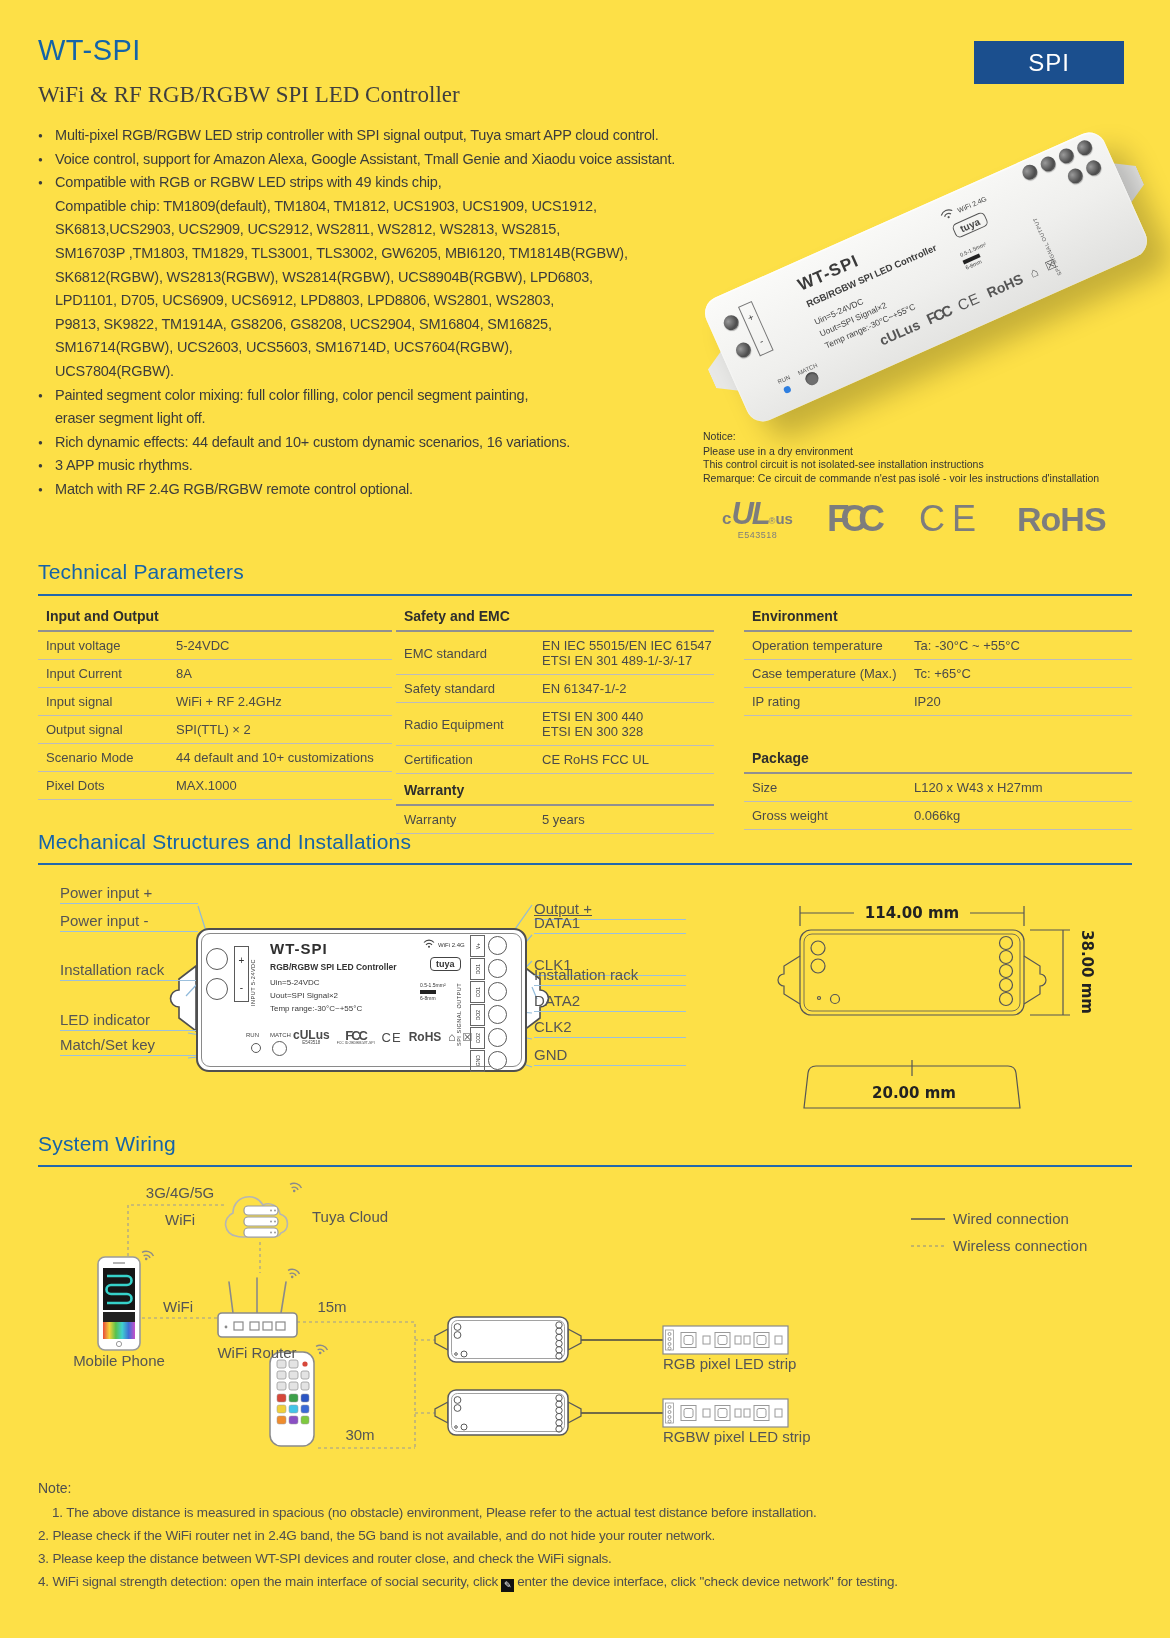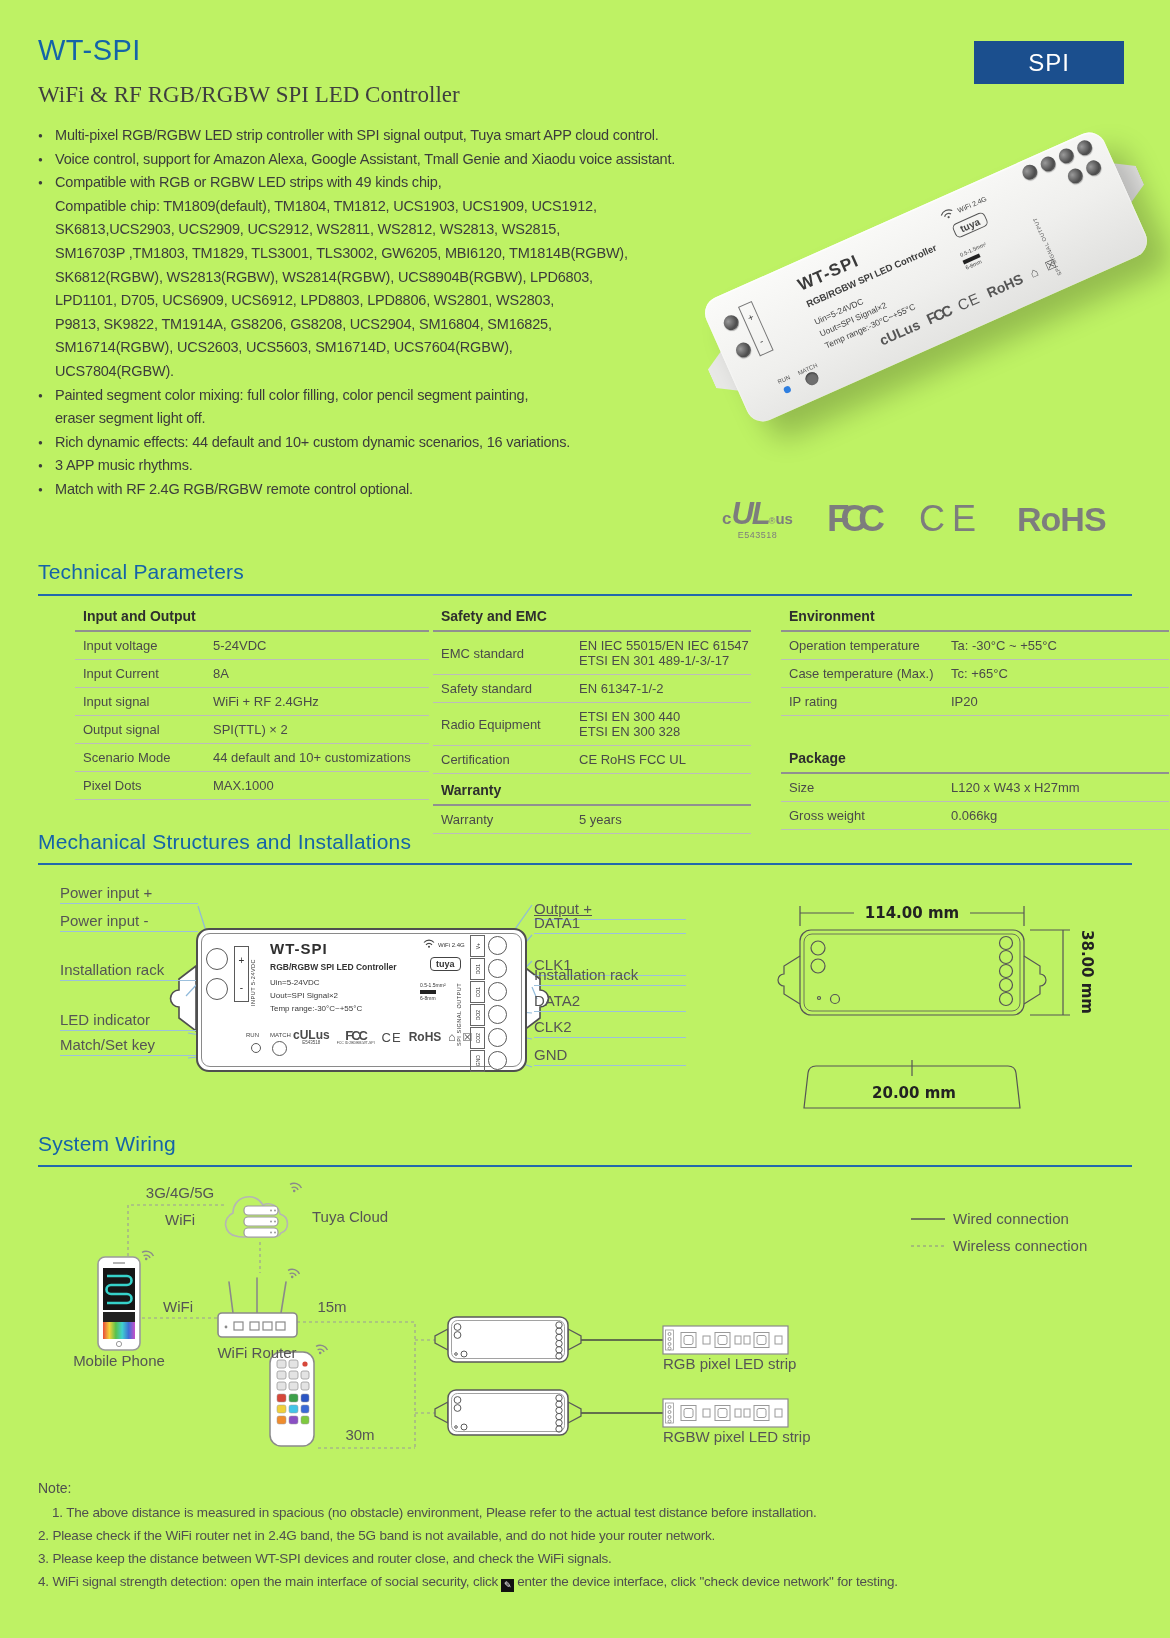--- a/index.html
+++ b/index.html
@@ -1,16 +1,16 @@
 <!DOCTYPE html>
 <html><head>
 <meta charset="utf-8">
 <style>
   html,body{margin:0;padding:0;background:#fff;}
-  .page{position:relative;width:1170px;height:1638px;background:#bef264;overflow:hidden;
+  .page{position:relative;width:1170px;height:1638px;background:#fde047;overflow:hidden;
         font-family:"Liberation Sans",sans-serif;color:#3d3d3d;}
   .abs{position:absolute;}
   
   .model{font-size:29px;font-weight:500;color:#1464a8;letter-spacing:.5px;}
   .badge{background:#1b4f8e;color:#fff;width:150px;height:43px;display:flex;align-items:center;justify-content:center;
          font-size:24px;letter-spacing:1px;}
   .subtitle{font-size:23px;font-weight:400;color:#3f3f3f;font-family:Liberation Serif, serif;}
   
   .features{width:690px;font-size:14.5px;letter-spacing:-0.2px;color:#3c3c3c;}
   .feat-line{display:flex;line-height:23.6px;}
@@ -27,21 +27,21 @@
   .ul-reg{font-size:9px;vertical-align:super;}
   .ul-us{font-size:15px;font-weight:bold;}
   .ul-code{font-size:9px;margin-top:2px;letter-spacing:.5px;}
   .fcc{font-size:37px;font-weight:bold;letter-spacing:-9px;padding-right:9px;}
   .ce{font-size:36px;font-weight:400;letter-spacing:7px;}
   .rohs{font-size:34px;font-weight:bold;letter-spacing:-1px;}
   
   .sec-h{font-size:21px;color:#1563a8;font-weight:500;letter-spacing:.2px;}
   .rule{height:0;border-top:2px solid #2268ac;}
   
-  .tech-grid{display:grid;grid-template-columns:354px 340px 400px;width:1094px;margin-left:37px;}
+  .tech-grid{display:grid;grid-template-columns:354px 340px 400px;width:1094px;}
   .tbl-h{font-weight:bold;font-size:14px;color:#2e2e2e;padding:8px 0 6px 8px;border-bottom:2px solid #909090;}
   .tbl-row{display:flex;border-bottom:1px solid #bcbcbc;padding:6px 0 6px 8px;font-size:13px;color:#4a4a4a;align-items:center;}
   .tbl-row .lab{flex:none;}
   .tbl-row .val{white-space:pre-line;}
   .colA .lab{width:130px;} .colB .lab{width:138px;} .colC .lab{width:162px;}
   .colB{padding:0 18px 0 4px;} .colC{padding-left:12px;}
   .gap-top{margin-top:26px;}
   
   .co{position:absolute;font-size:15px;color:#555;border-bottom:1px solid #9cc0dc;padding-bottom:2px;}
   .co-l{left:22px;width:138px;}
@@ -225,20 +225,26 @@
         <div class="pscrew" style="left:368px;top:6px;"></div>
         <div class="pscrew" style="left:388px;top:6px;"></div>
         <div class="pscrew" style="left:408px;top:6px;"></div>
         <div class="pscrew" style="left:388px;top:28px;"></div>
         <div class="pscrew" style="left:408px;top:28px;"></div>
         <div class="vtext" style="left:338px;top:30px;height:90px;color:#555;">SPI SIGNAL OUTPUT</div>
       </div>
     </div>
   </div>
 
+  <div class="abs notice" style="left:703px;top:430px;">
+    <div class="n1">Notice:</div>
+    <div>Please use in a dry environment</div>
+    <div>This control circuit is not isolated-see installation instructions</div>
+    <div>Remarque: Ce circuit de commande n'est pas isolé - voir les instructions d'installation</div>
+  </div>
 
   <div class="abs certs" style="left:722px;top:498px;">
     <div class="ul-wrap">
       <div class="ul-row">
         <span class="ul-c">c</span>
         <span class="ul-main">UL</span>
         <span class="ul-reg">®</span>
         <span class="ul-us">us</span>
       </div>
       <div class="ul-code">E543518</div>

